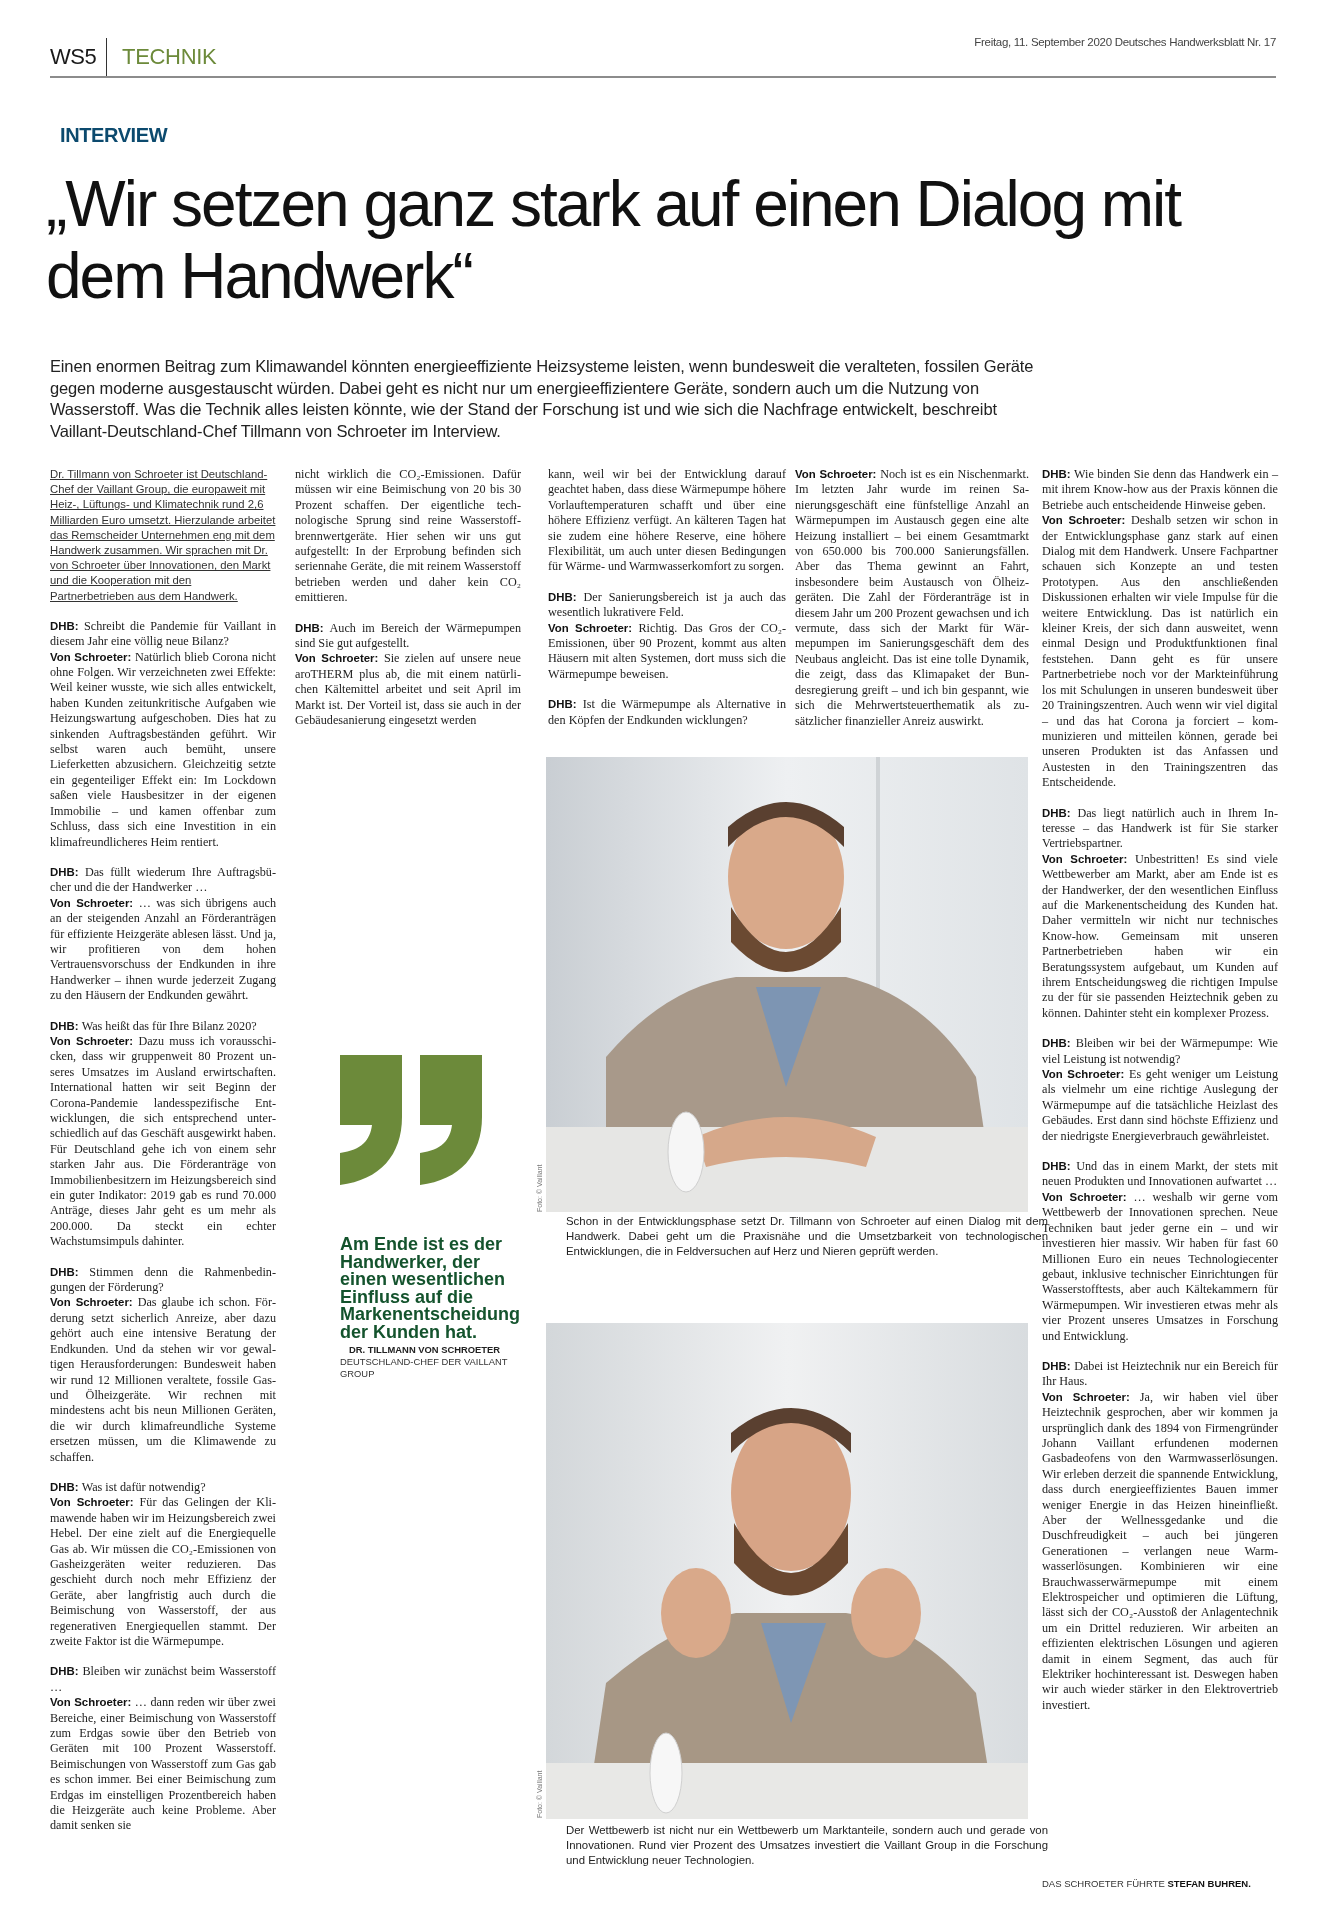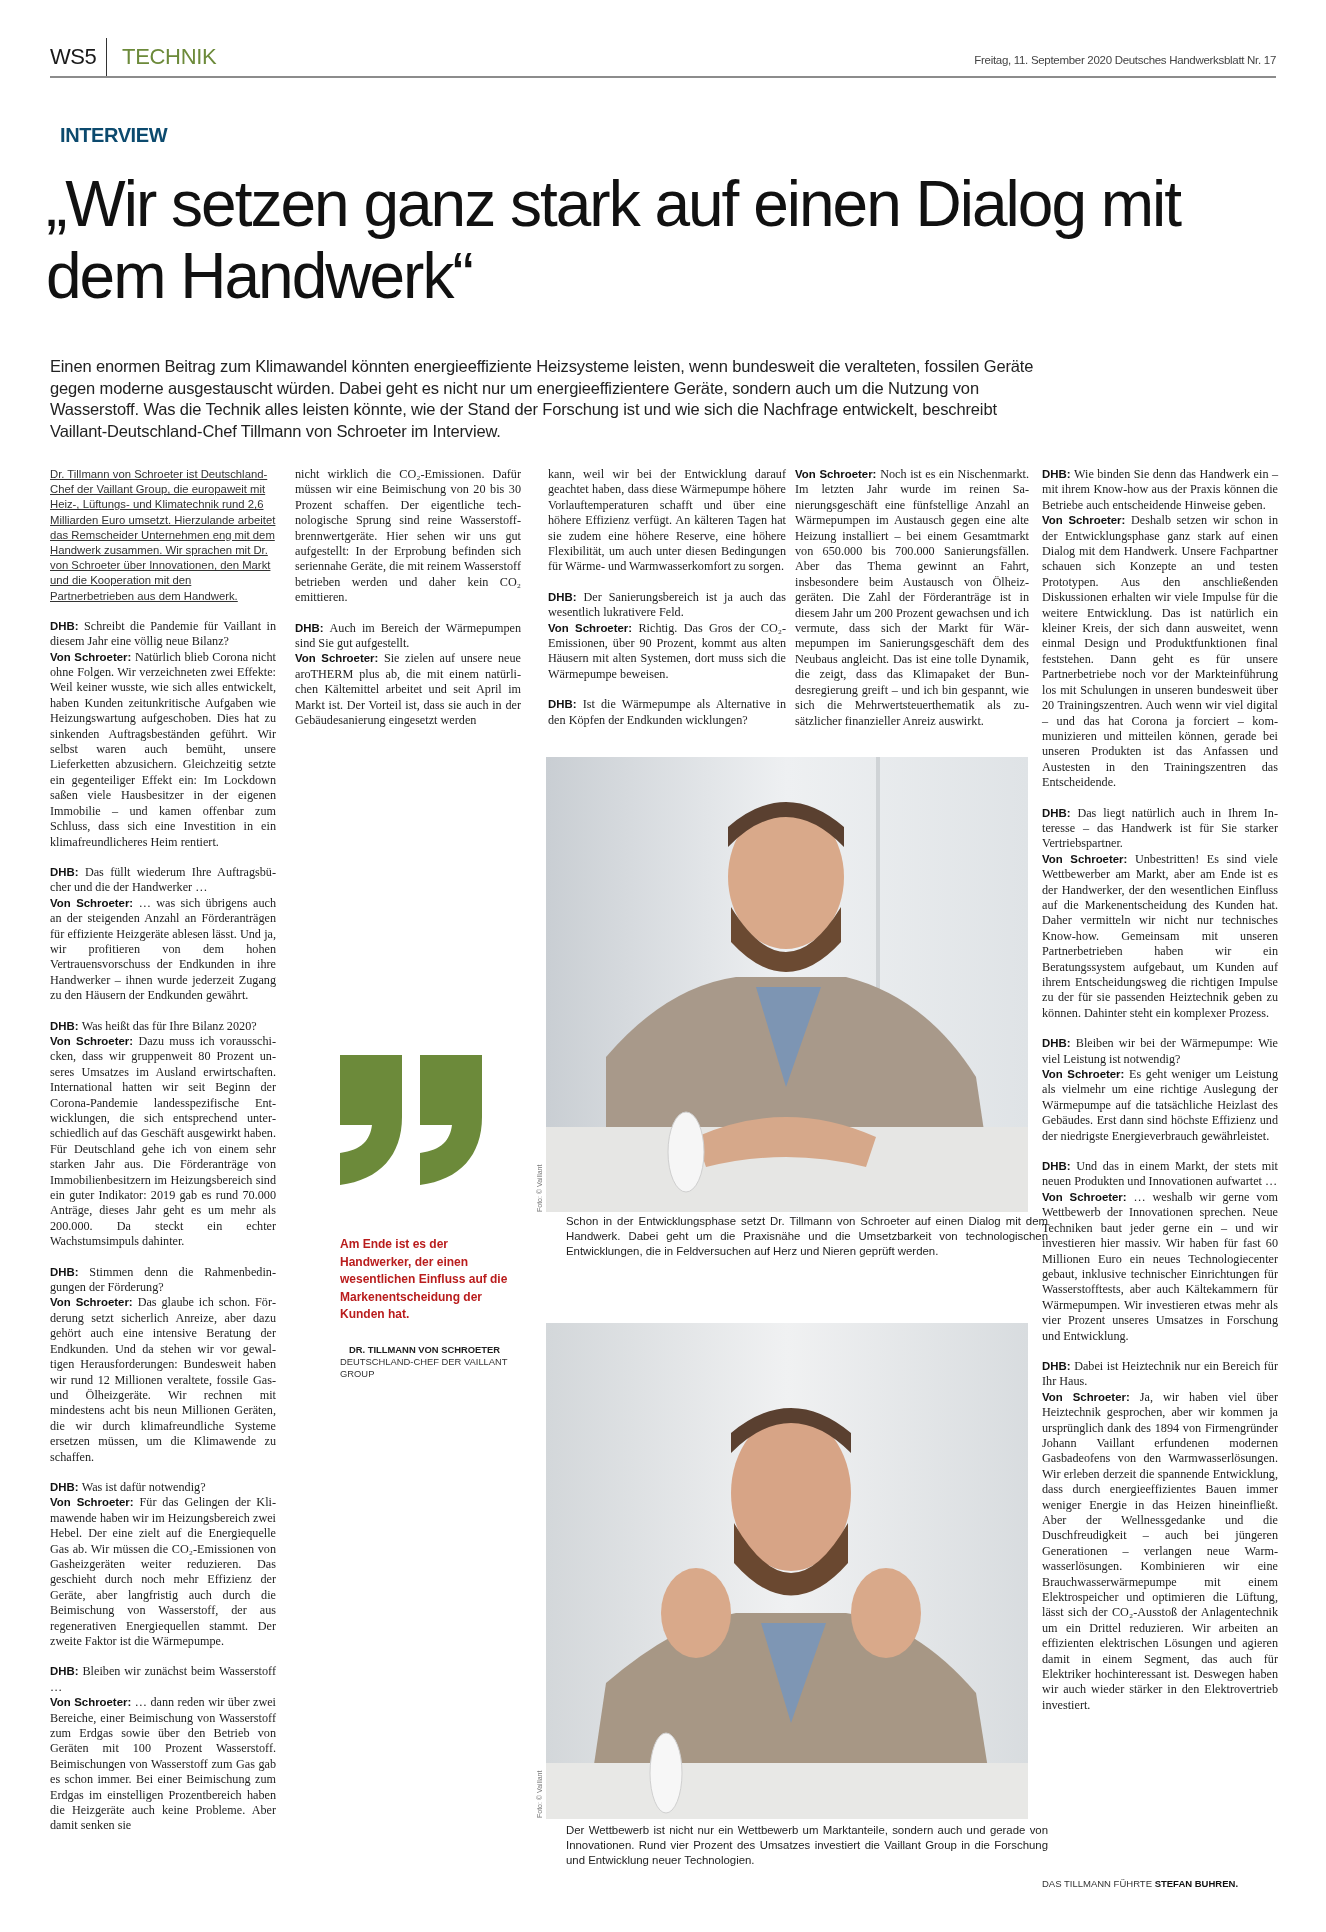--- a/index.html
+++ b/index.html
@@ -5,41 +5,41 @@
   html, body { margin:0; padding:0; background:#ffffff; }
   body { width:1326px; height:1932px; position:relative; overflow:hidden; color:#1a1a1a; }
   .abs { position:absolute; }
   .sans { font-family:"Liberation Sans", "DejaVu Sans", sans-serif; }
   .serif { font-family:"Liberation Serif", "DejaVu Serif", serif; }
 
   
   #hdr-ws { left:50px; top:44px; font-size:22px; font-weight:400; letter-spacing:-0.5px; }
   #hdr-sep { left:106px; top:38px; width:1px; height:38px; background:#333; }
   #hdr-sec { left:122px; top:44px; font-size:22px; color:#6c8a3a; letter-spacing:-0.3px; }
-  #hdr-meta { right:50px; top:54px; font-size:11.5px; color:#444; letter-spacing:-0.3px;text-align:right; }
+  #hdr-meta { right:50px; top:36px; font-size:11.5px; color:#444; letter-spacing:-0.3px;text-align:right; }
   #hdr-rule { left:50px; top:76px; width:1226px; height:2px; background:#8c8c8c; }
 
   #kicker { left:60px; top:124px; font-size:20px; font-weight:700; color:#0c4a6e; letter-spacing:-0.4px; }
   #headline { left:46px; top:168px; width:1230px; font-size:64px; line-height:72px; font-weight:400; letter-spacing:-2px; color:#111; }
   #lead { left:50px; top:356px; width:1000px; font-size:16.5px; line-height:21.5px; color:#222; letter-spacing:-0.15px; }
 
   .col { position:absolute; font-size:12.2px; line-height:15.4px; text-align:justify; hyphens:manual; color:#222; }
   .col p { margin:0 0 15px 0; }
   .col .intro { font-family:"Liberation Sans", "DejaVu Sans", sans-serif; font-size:11.3px; text-align:left; line-height:15.2px; color:#333;text-decoration:underline; }
   .lbl { font-family:"Liberation Sans", "DejaVu Sans", sans-serif; font-weight:700; font-size:11.4px; color:#111; }
 
   #col1 { left:50px; top:467px; width:226px; }
   #col2 { left:295px; top:467px; width:226px; }
   #col3 { left:548px; top:467px; width:238px; }
   #col4 { left:795px; top:467px; width:234px; }
   #col5 { left:1042px; top:467px; width:236px; }
 
   
   #pq-mark { left:340px; top:1055px; width:150px; height:130px; }
-  #pq-text { left:340px; top:1236px; width:170px; font-size:12px; line-height:17.5px; font-weight:700; color:#b91c1c; }
+  #pq-text { left:340px; top:1236px; width:170px; font-size:18px; line-height:17.5px; font-weight:700; color:#14532d; }
   #pq-name { left:340px; top:1344px; width:190px; font-size:9.4px; font-weight:700; color:#222;padding-left:9px; }
   #pq-role { left:340px; top:1356px; width:190px; font-size:9.4px; line-height:12px; color:#333; }
 
   
   .photo { position:absolute; overflow:hidden; background:#e8eaec; }
   #photo1 { left:546px; top:757px; width:482px; height:455px; }
   #photo2 { left:546px; top:1323px; width:482px; height:496px; }
   .credit { position:absolute; font-size:7px; color:#777; transform:rotate(-90deg); transform-origin:left top; white-space:nowrap; }
   #credit1 { left:536px; top:1212px; }
   #credit2 { left:536px; top:1818px; }
@@ -156,15 +156,15 @@
     <ellipse cx="150" cy="290" rx="35" ry="45" fill="#d9a98a"></ellipse>
     <ellipse cx="340" cy="290" rx="35" ry="45" fill="#d9a98a"></ellipse>
     <rect x="0" y="440" width="482" height="56" fill="#e8e8e6"></rect>
     <ellipse cx="120" cy="450" rx="16" ry="40" fill="#f7f7f7" stroke="#d0d0d0"></ellipse>
   </svg>
 </div>
 <div id="credit2" class="credit sans">Foto: © Vaillant</div>
 <div id="cap2" class="caption sans">Der Wettbewerb ist nicht nur ein Wettbewerb um Marktanteile, sondern auch und gerade von Innovationen. Rund vier Prozent des Umsatzes investiert die Vaillant Group in die Forschung und Entwicklung neuer Technologien.</div>
 
 <div id="byline" class="abs sans">
-  <span>DAS TILLMANN FÜHRTE</span>
+  <span>DAS SCHROETER FÜHRTE</span>
   <b>STEFAN BUHREN.</b>
 </div>
 
 </body></html>

